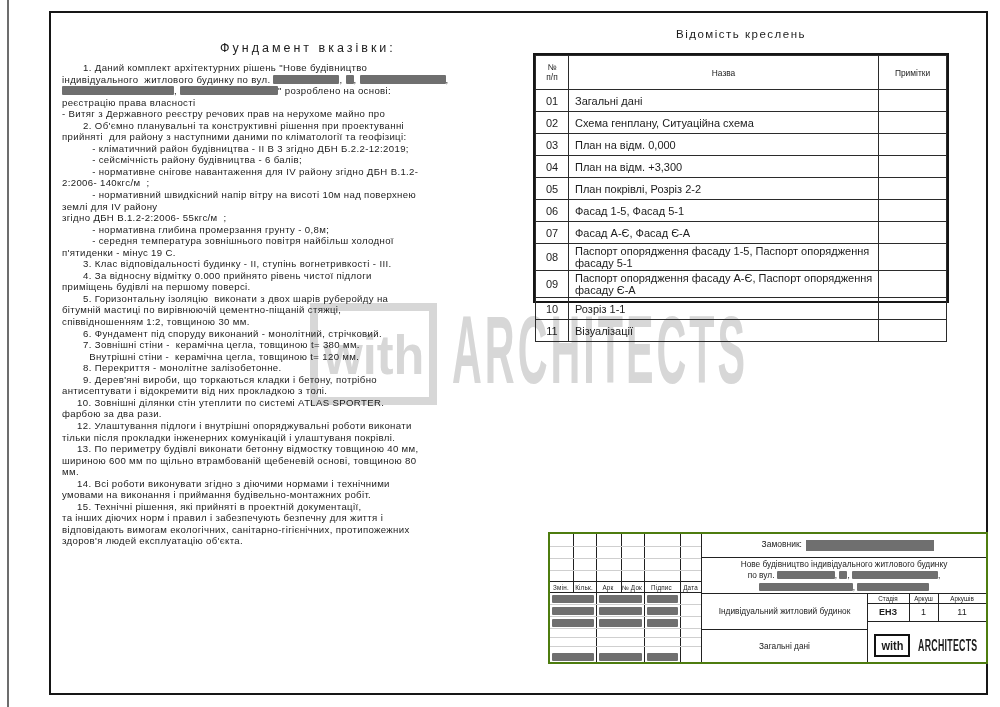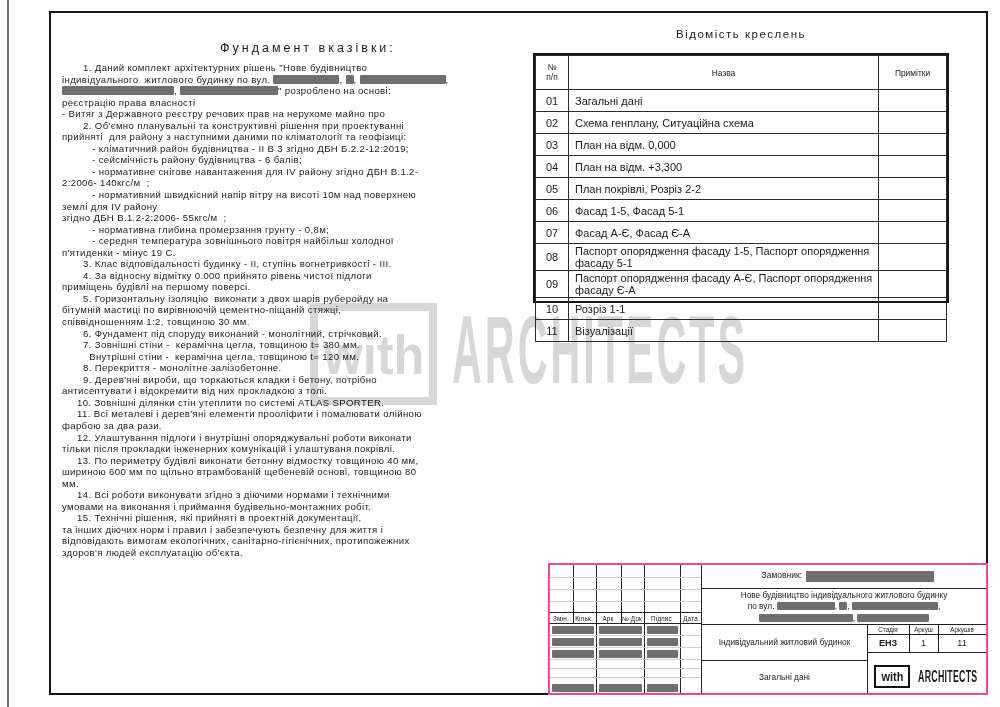--- a/index.html
+++ b/index.html
@@ -27,22 +27,22 @@
   .dl-wrap{position:absolute;z-index:2;left:533px;top:53px;width:416px;height:250px;
            border:2px solid #161616;box-sizing:border-box;}
   .dl-wrap table{width:100%;height:100%;border-collapse:collapse;table-layout:fixed;}
   .dl-wrap th,.dl-wrap td{border:1px solid #2b2b2b;font-weight:normal;overflow:hidden;}
   .dl-wrap thead th{height:31px;font-size:8.4px;text-align:center;}
   .th-num{white-space:pre-line;line-height:9.5px;}
   .dl-wrap tbody td{height:19px;font-size:11px;}
   td.num{text-align:center;}
   td.name{padding-left:6px;text-align:left;}
   
-  .tb{position:absolute;z-index:2;left:548px;top:563px;width:440px;height:132px;
-      border:2px solid #ec4899;box-sizing:border-box;font-size:8.3px;}
+  .tb{position:absolute;z-index:2;left:548px;top:532px;width:440px;height:132px;
+      border:2px solid #4d7c0f;box-sizing:border-box;font-size:8.3px;}
   .vl{position:absolute;width:1px;background:#222;}
   .hl{position:absolute;height:1px;background:#222;}
   .hlg{position:absolute;height:1px;background:#cfcfcf;}
   .rb{position:absolute;height:8px;background:#6f6f6f;border-radius:1px;}
   .tb-rev-h{position:absolute;top:47.5px;height:11px;line-height:11px;text-align:center;
             font-size:6.3px;letter-spacing:.2px;}
   .tb-customer{position:absolute;left:176px;top:5px;width:76px;text-align:right;font-size:8.5px;}
   .tb-cust-bar{position:absolute;left:256px;top:6px;width:128px;height:11px;background:#6f6f6f;}
   .tb-proj{position:absolute;left:152px;top:25px;width:284px;text-align:center;line-height:11.4px;}
   .tb-proj .redact{height:8px;}
@@ -96,21 +96,20 @@
       <div class="nline">       5. Горизонтальну ізоляцію  виконати з двох шарів руберойду на</div>
       <div class="nline">бітумній мастиці по вирівнюючій цементно-піщаній стяжці,</div>
       <div class="nline">співвідношенням 1:2, товщиною 30 мм.</div>
       <div class="nline">       6. Фундамент під споруду виконаний - монолітний, стрічковий.</div>
       <div class="nline">       7. Зовнішні стіни -  керамічна цегла, товщиною t= 380 мм.</div>
       <div class="nline">         Внутрішні стіни -  керамічна цегла, товщиною t= 120 мм.</div>
       <div class="nline">       8. Перекриття - монолітне залізобетонне.</div>
       <div class="nline">       9. Дерев'яні вироби, що торкаються кладки і бетону, потрібно</div>
       <div class="nline">антисептувати і відокремити від них прокладкою з толі.</div>
       <div class="nline">     10. Зовнішні ділянки стін утеплити по системі ATLAS SPORTER.</div>
-      <div class="nline">     11. Всі металеві і дерев'яні елементи прооліфити і помалювати олійною</div>
       <div class="nline">фарбою за два рази.</div>
       <div class="nline">     12. Улаштування підлоги і внутрішні опоряджувальні роботи виконати</div>
       <div class="nline">тільки після прокладки інженерних комунікацій і улаштуваня покрівлі.</div>
       <div class="nline">     13. По периметру будівлі виконати бетонну відмостку товщиною 40 мм,</div>
       <div class="nline">шириною 600 мм по щільно втрамбованій щебеневій основі, товщиною 80</div>
       <div class="nline">мм.</div>
       <div class="nline">     14. Всі роботи виконувати згідно з діючими нормами і технічними</div>
       <div class="nline">умовами на виконання і приймання будівельно-монтажних робіт.</div>
       <div class="nline">     15. Технічні рішення, які прийняті в проектній документації,</div>
       <div class="nline">та інших діючих норм і правил і забезпечують безпечну для життя і</div>

